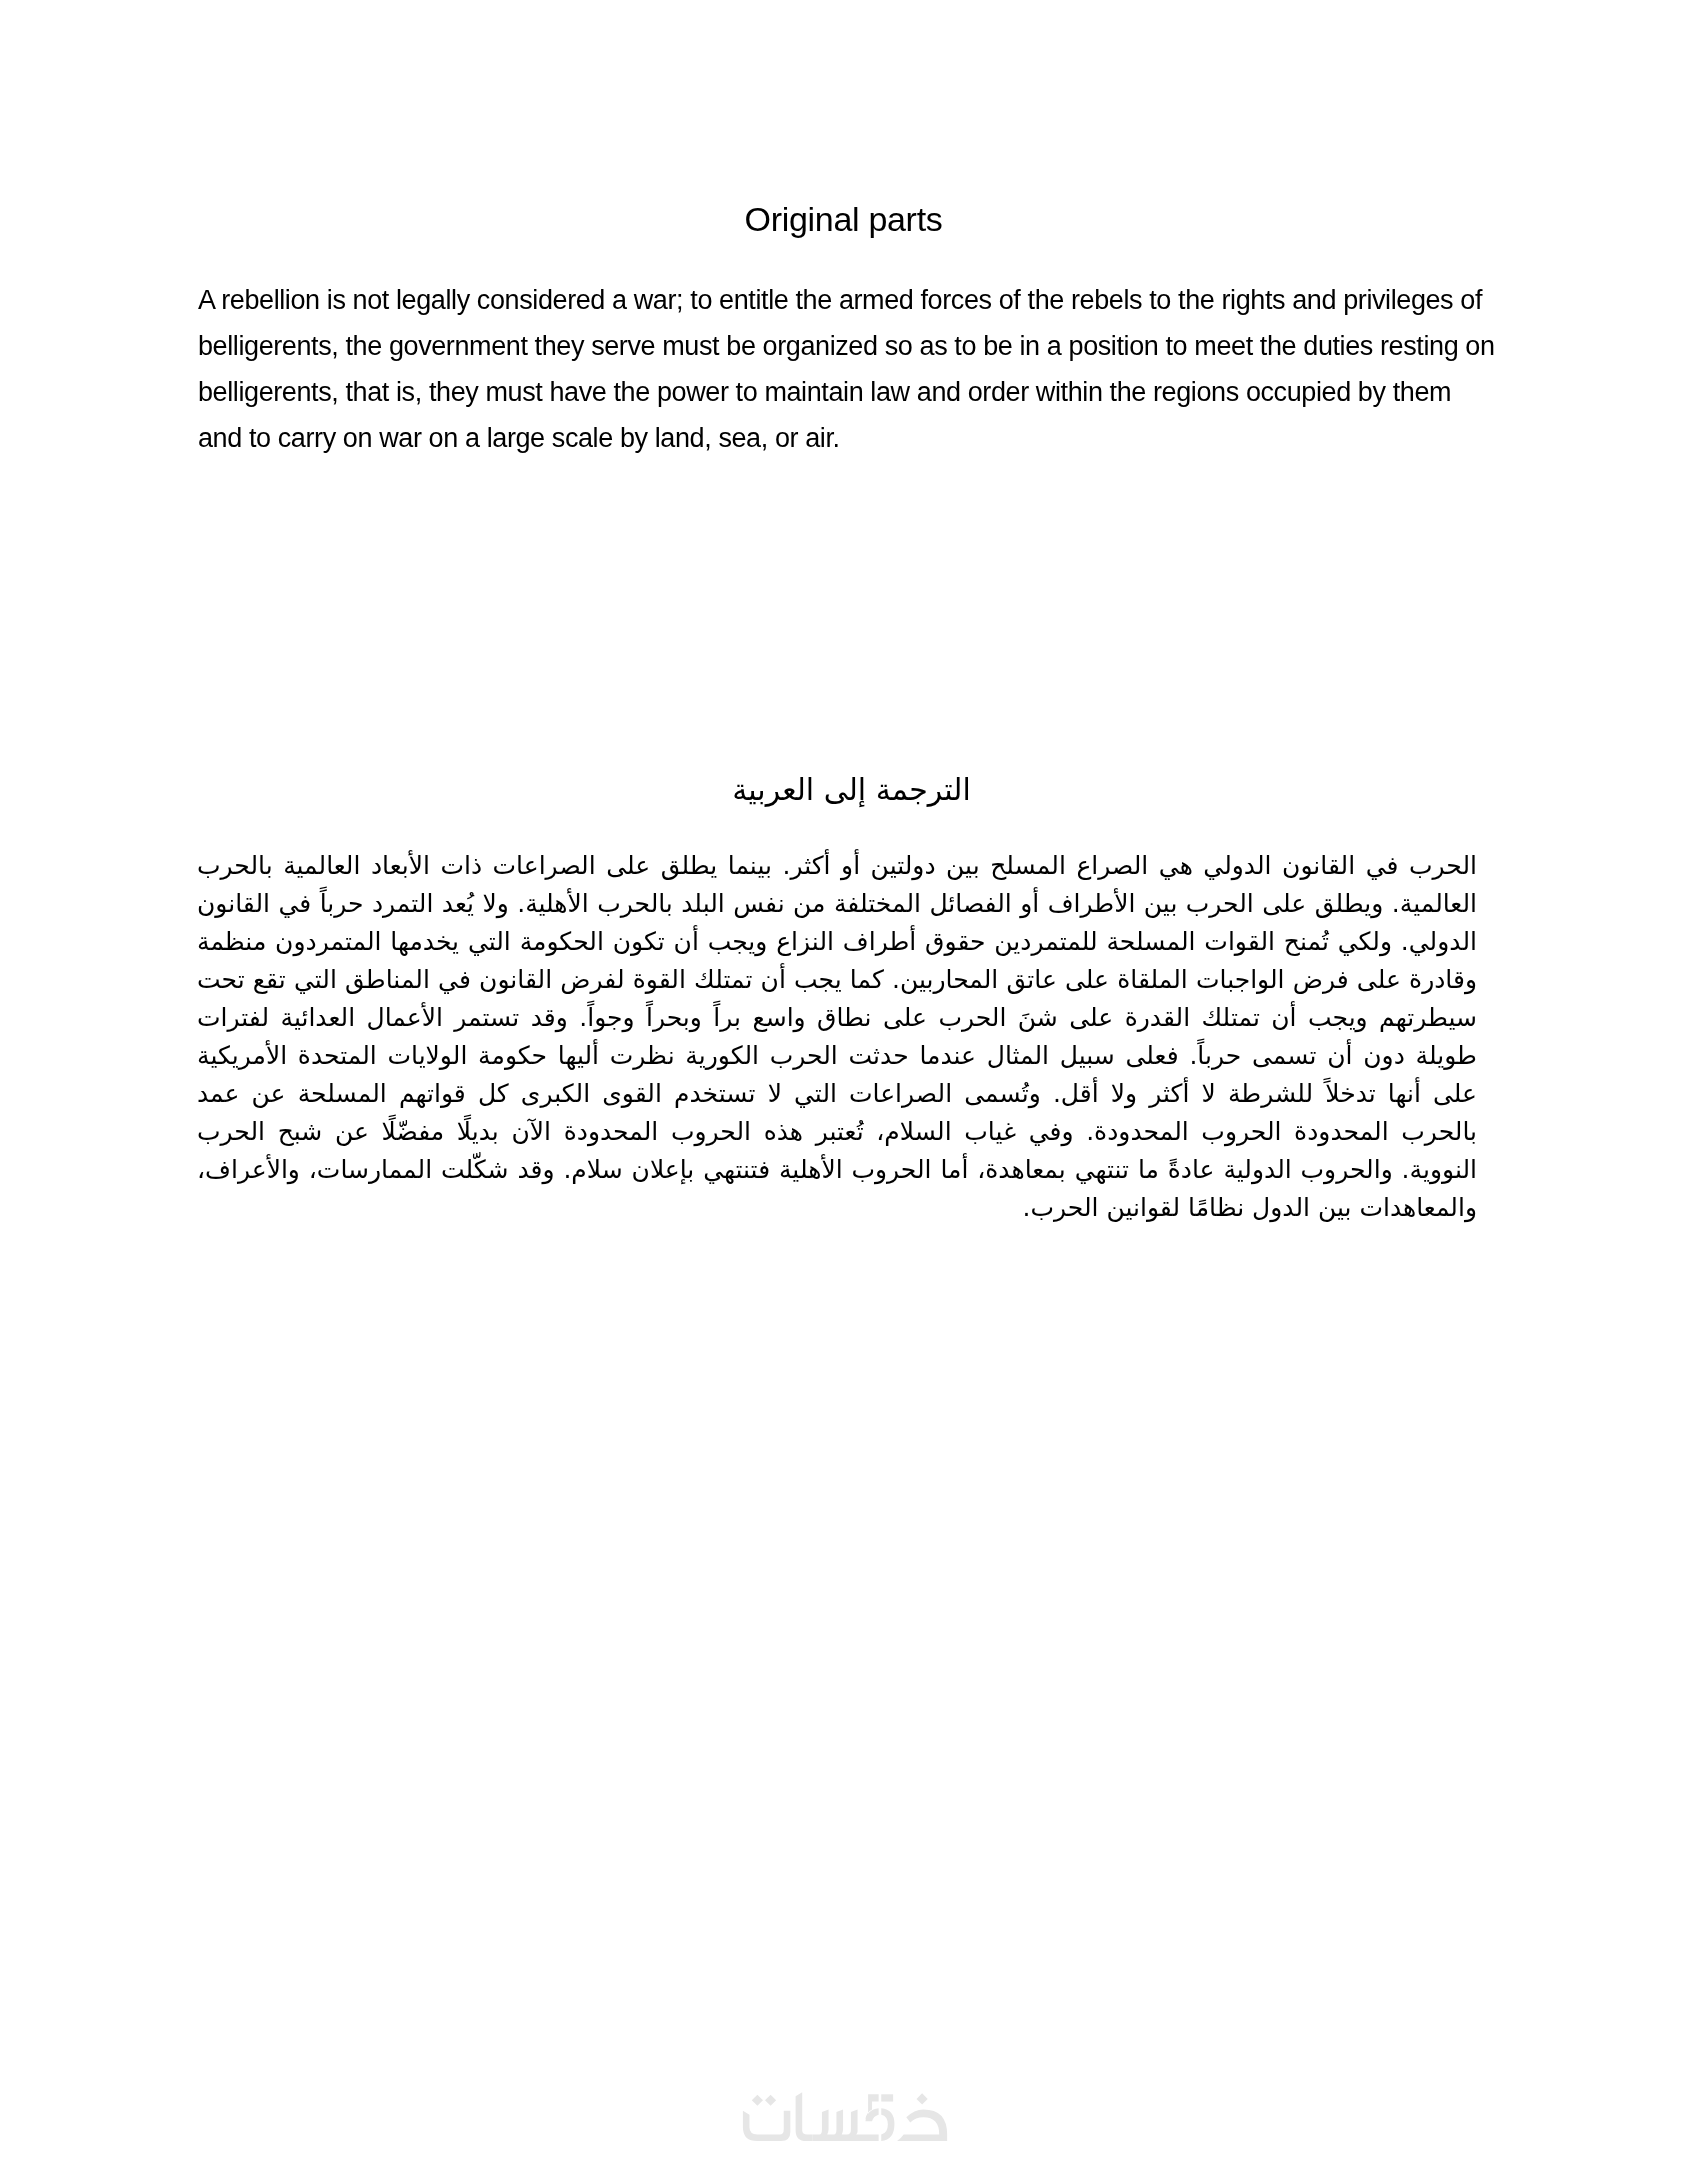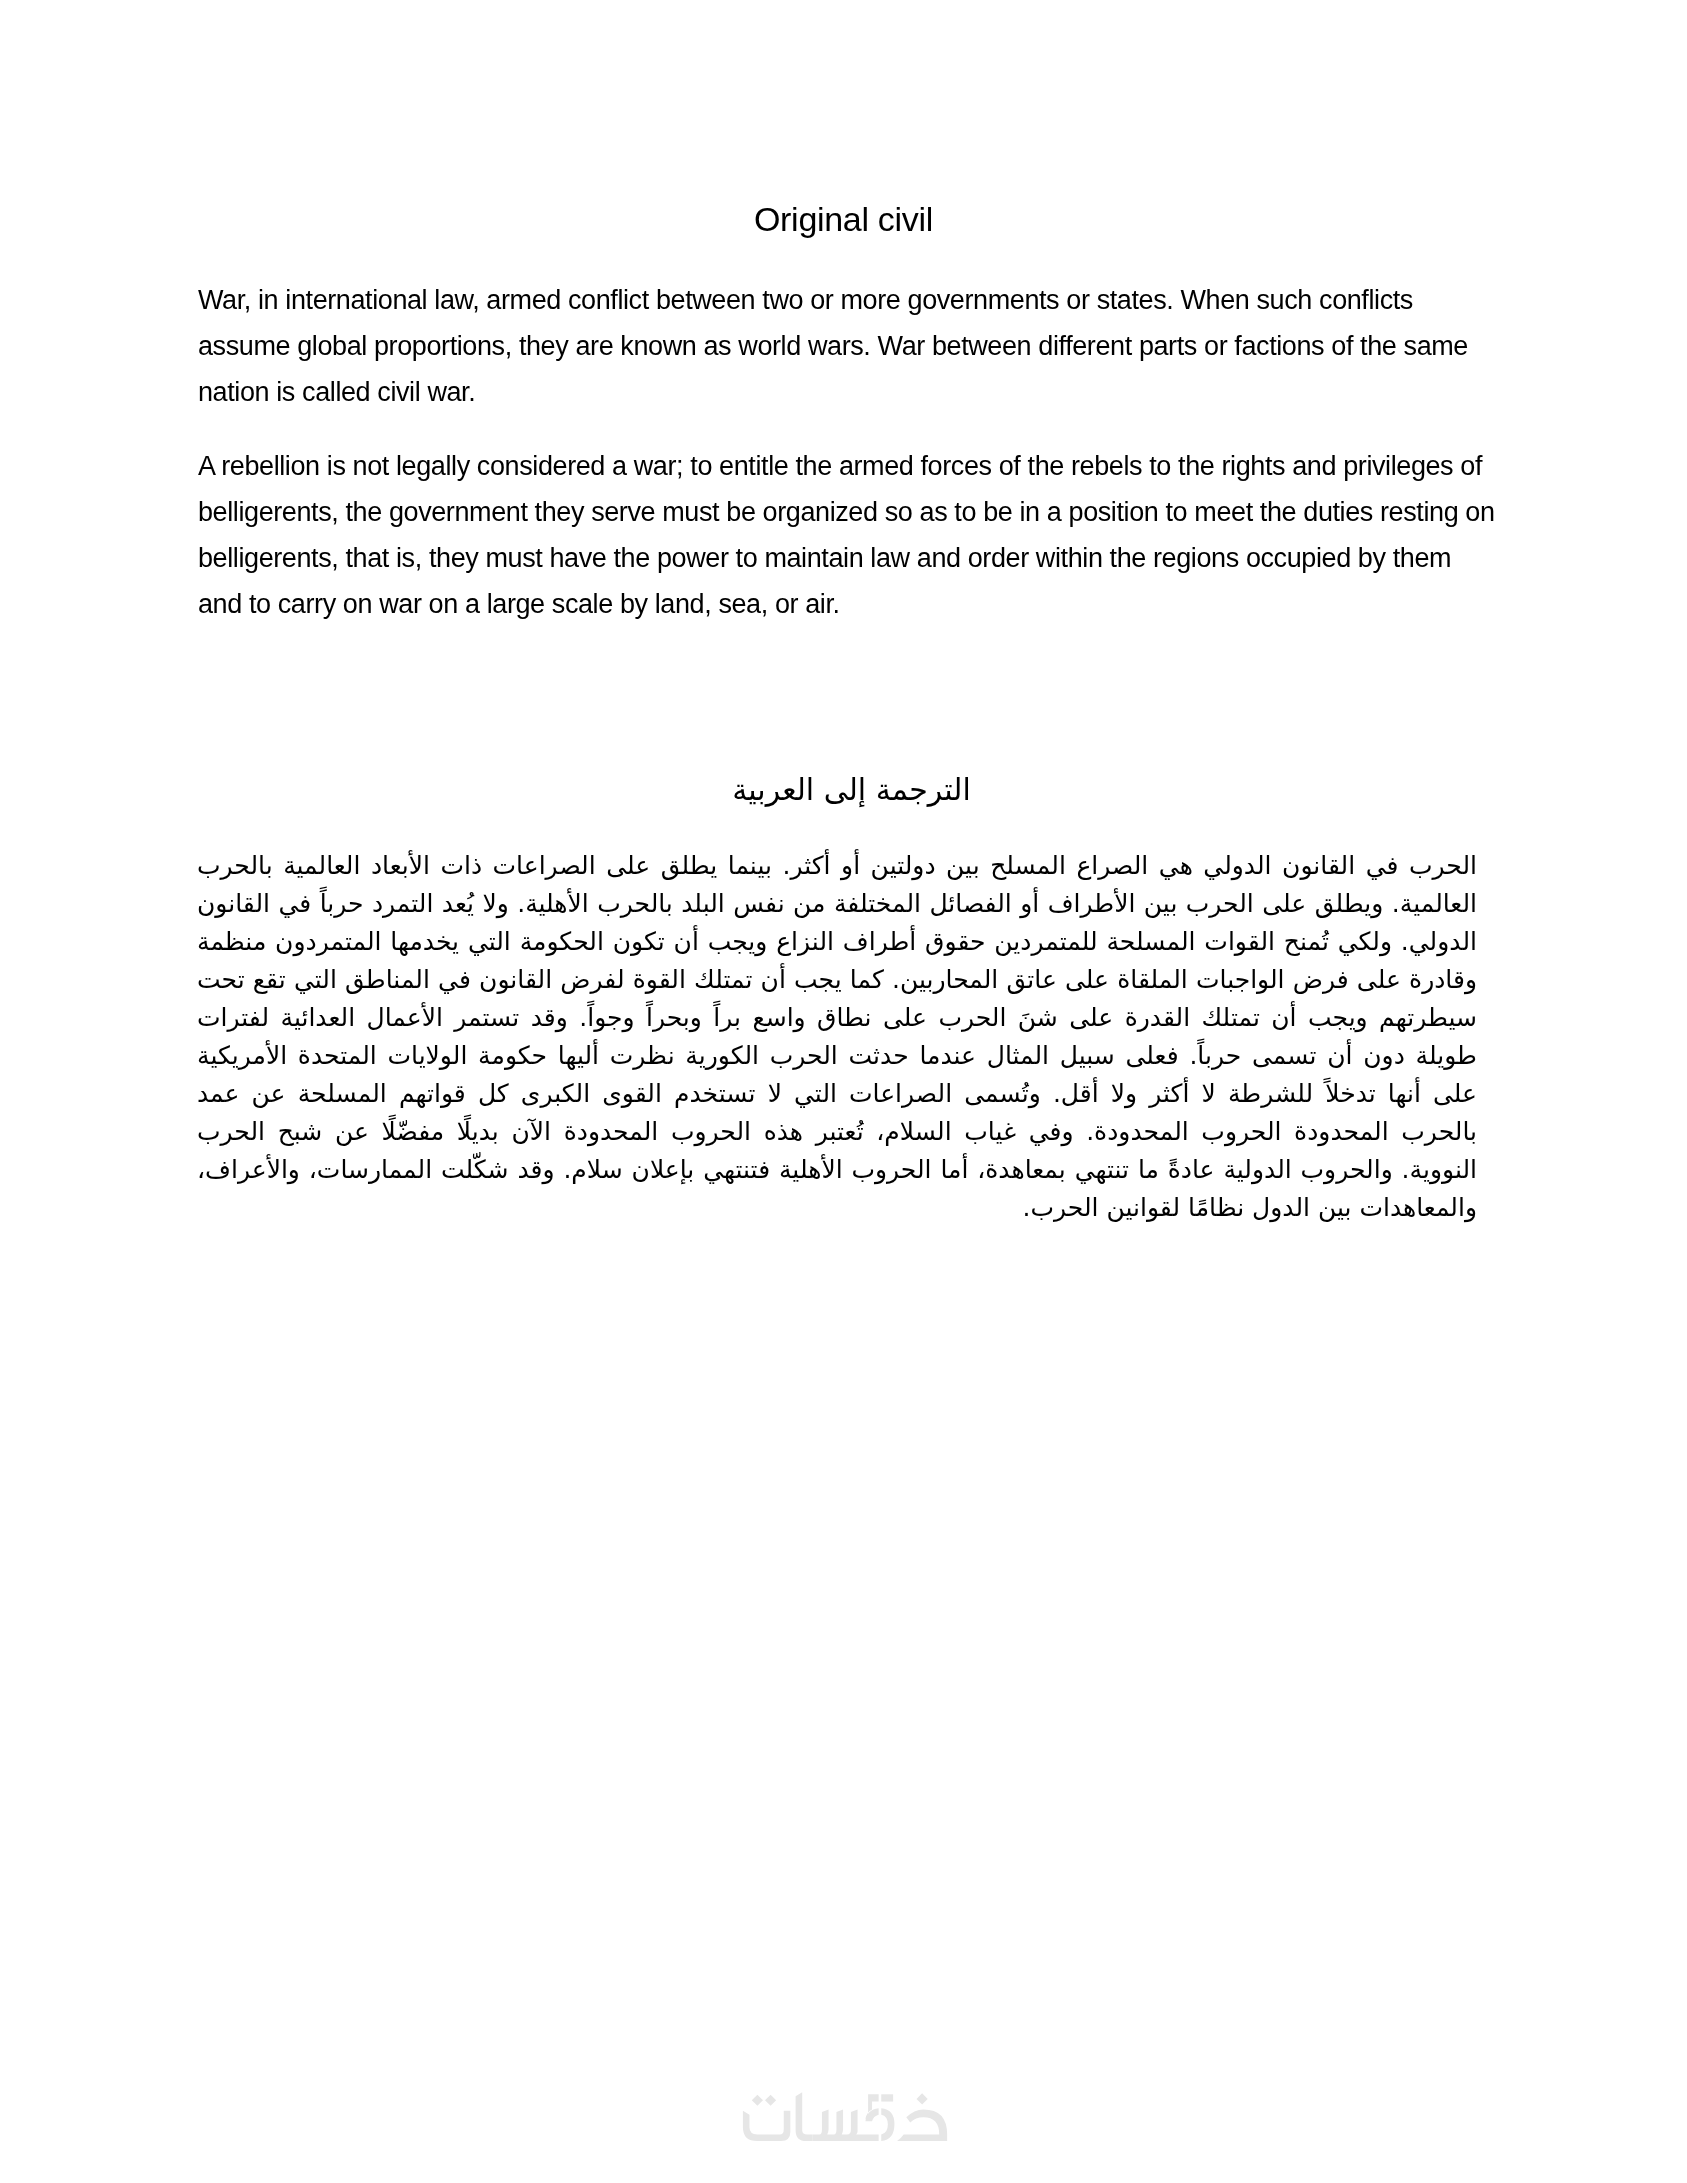--- a/index.html
+++ b/index.html
@@ -86,24 +86,23 @@
       width: 0.7px; height: 0.7px;
       overflow: hidden;
       clip: rect(0 0 0 0);
     }
   </style>
 </head>
 <body>
 
 <div class="page">
 
-  <h1 class="en-title">Original civil</h1>
+  <h1 class="en-title">Original parts</h1>
 
   <div class="en-body">
-    <p>War, in international law, armed conflict between two or more governments or states. When such conflicts assume global proportions, they are known as world wars. War between different parts or factions of the same nation is called civil war.</p>
     <p>A rebellion is not legally considered a war; to entitle the armed forces of the rebels to the rights and privileges of belligerents, the government they serve must be organized so as to be in a position to meet the duties resting on belligerents, that is, they must have the power to maintain law and order within the regions occupied by them and to carry on war on a large scale by land, sea, or air.</p>
   </div>
 
   <h2 class="ar-title">الترجمة إلى العربية</h2>
 
   <div class="ar-body">
     <p>الحرب في القانون الدولي هي الصراع المسلح بين دولتين أو أكثر. بينما يطلق على الصراعات ذات الأبعاد العالمية بالحرب العالمية. ويطلق على الحرب بين الأطراف أو الفصائل المختلفة من نفس البلد بالحرب الأهلية. ولا يُعد التمرد حرباً في القانون الدولي. ولكي تُمنح القوات المسلحة للمتمردين حقوق أطراف النزاع ويجب أن تكون الحكومة التي يخدمها المتمردون منظمة وقادرة على فرض الواجبات الملقاة على عاتق المحاربين. كما يجب أن تمتلك القوة لفرض القانون في المناطق التي تقع تحت سيطرتهم ويجب أن تمتلك القدرة على شنَ الحرب على نطاق واسع براً وبحراً وجواً. وقد تستمر الأعمال العدائية لفترات طويلة دون أن تسمى حرباً. فعلى سبيل المثال عندما حدثت الحرب الكورية نظرت أليها حكومة الولايات المتحدة الأمريكية على أنها تدخلاً للشرطة لا أكثر ولا أقل. وتُسمى الصراعات التي لا تستخدم القوى الكبرى كل قواتهم المسلحة عن عمد بالحرب المحدودة الحروب المحدودة. وفي غياب السلام، تُعتبر هذه الحروب المحدودة الآن بديلًا مفضّلًا عن شبح الحرب النووية. والحروب الدولية عادةً ما تنتهي بمعاهدة، أما الحروب الأهلية فتنتهي بإعلان سلام. وقد شكّلت الممارسات، والأعراف، والمعاهدات بين الدول نظامًا لقوانين الحرب.</p>
   </div>
 
   <div class="watermark">

